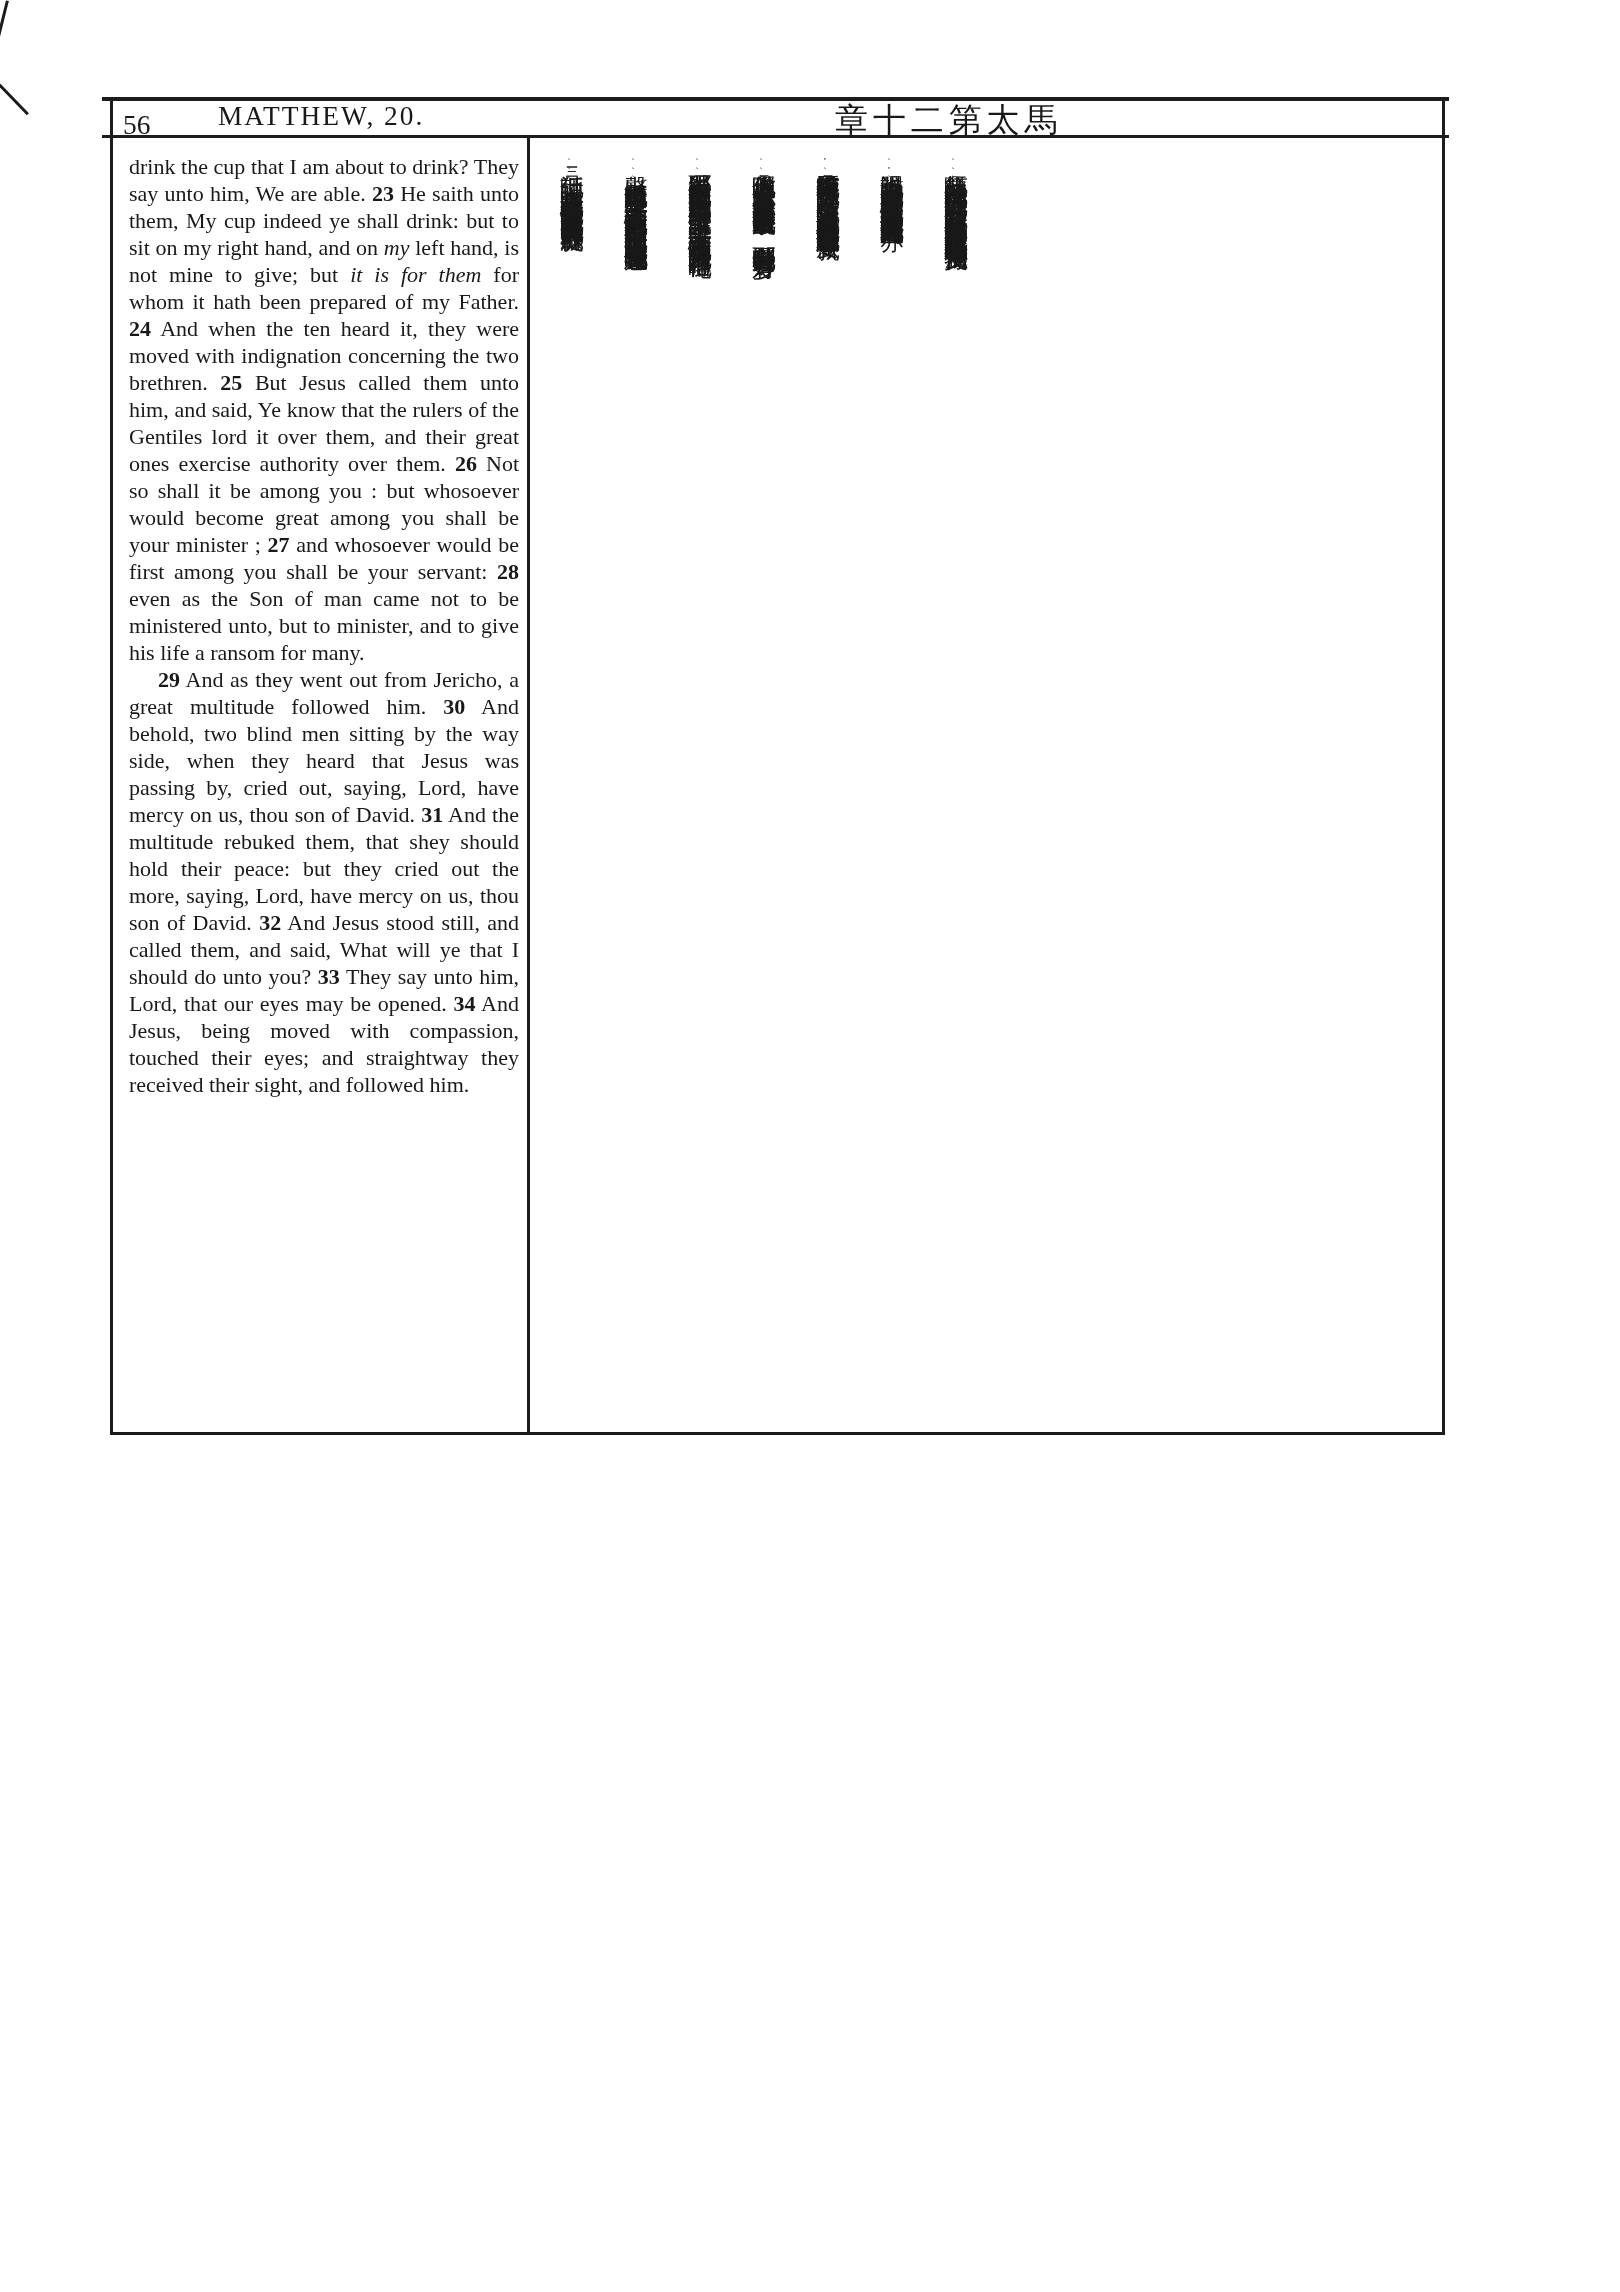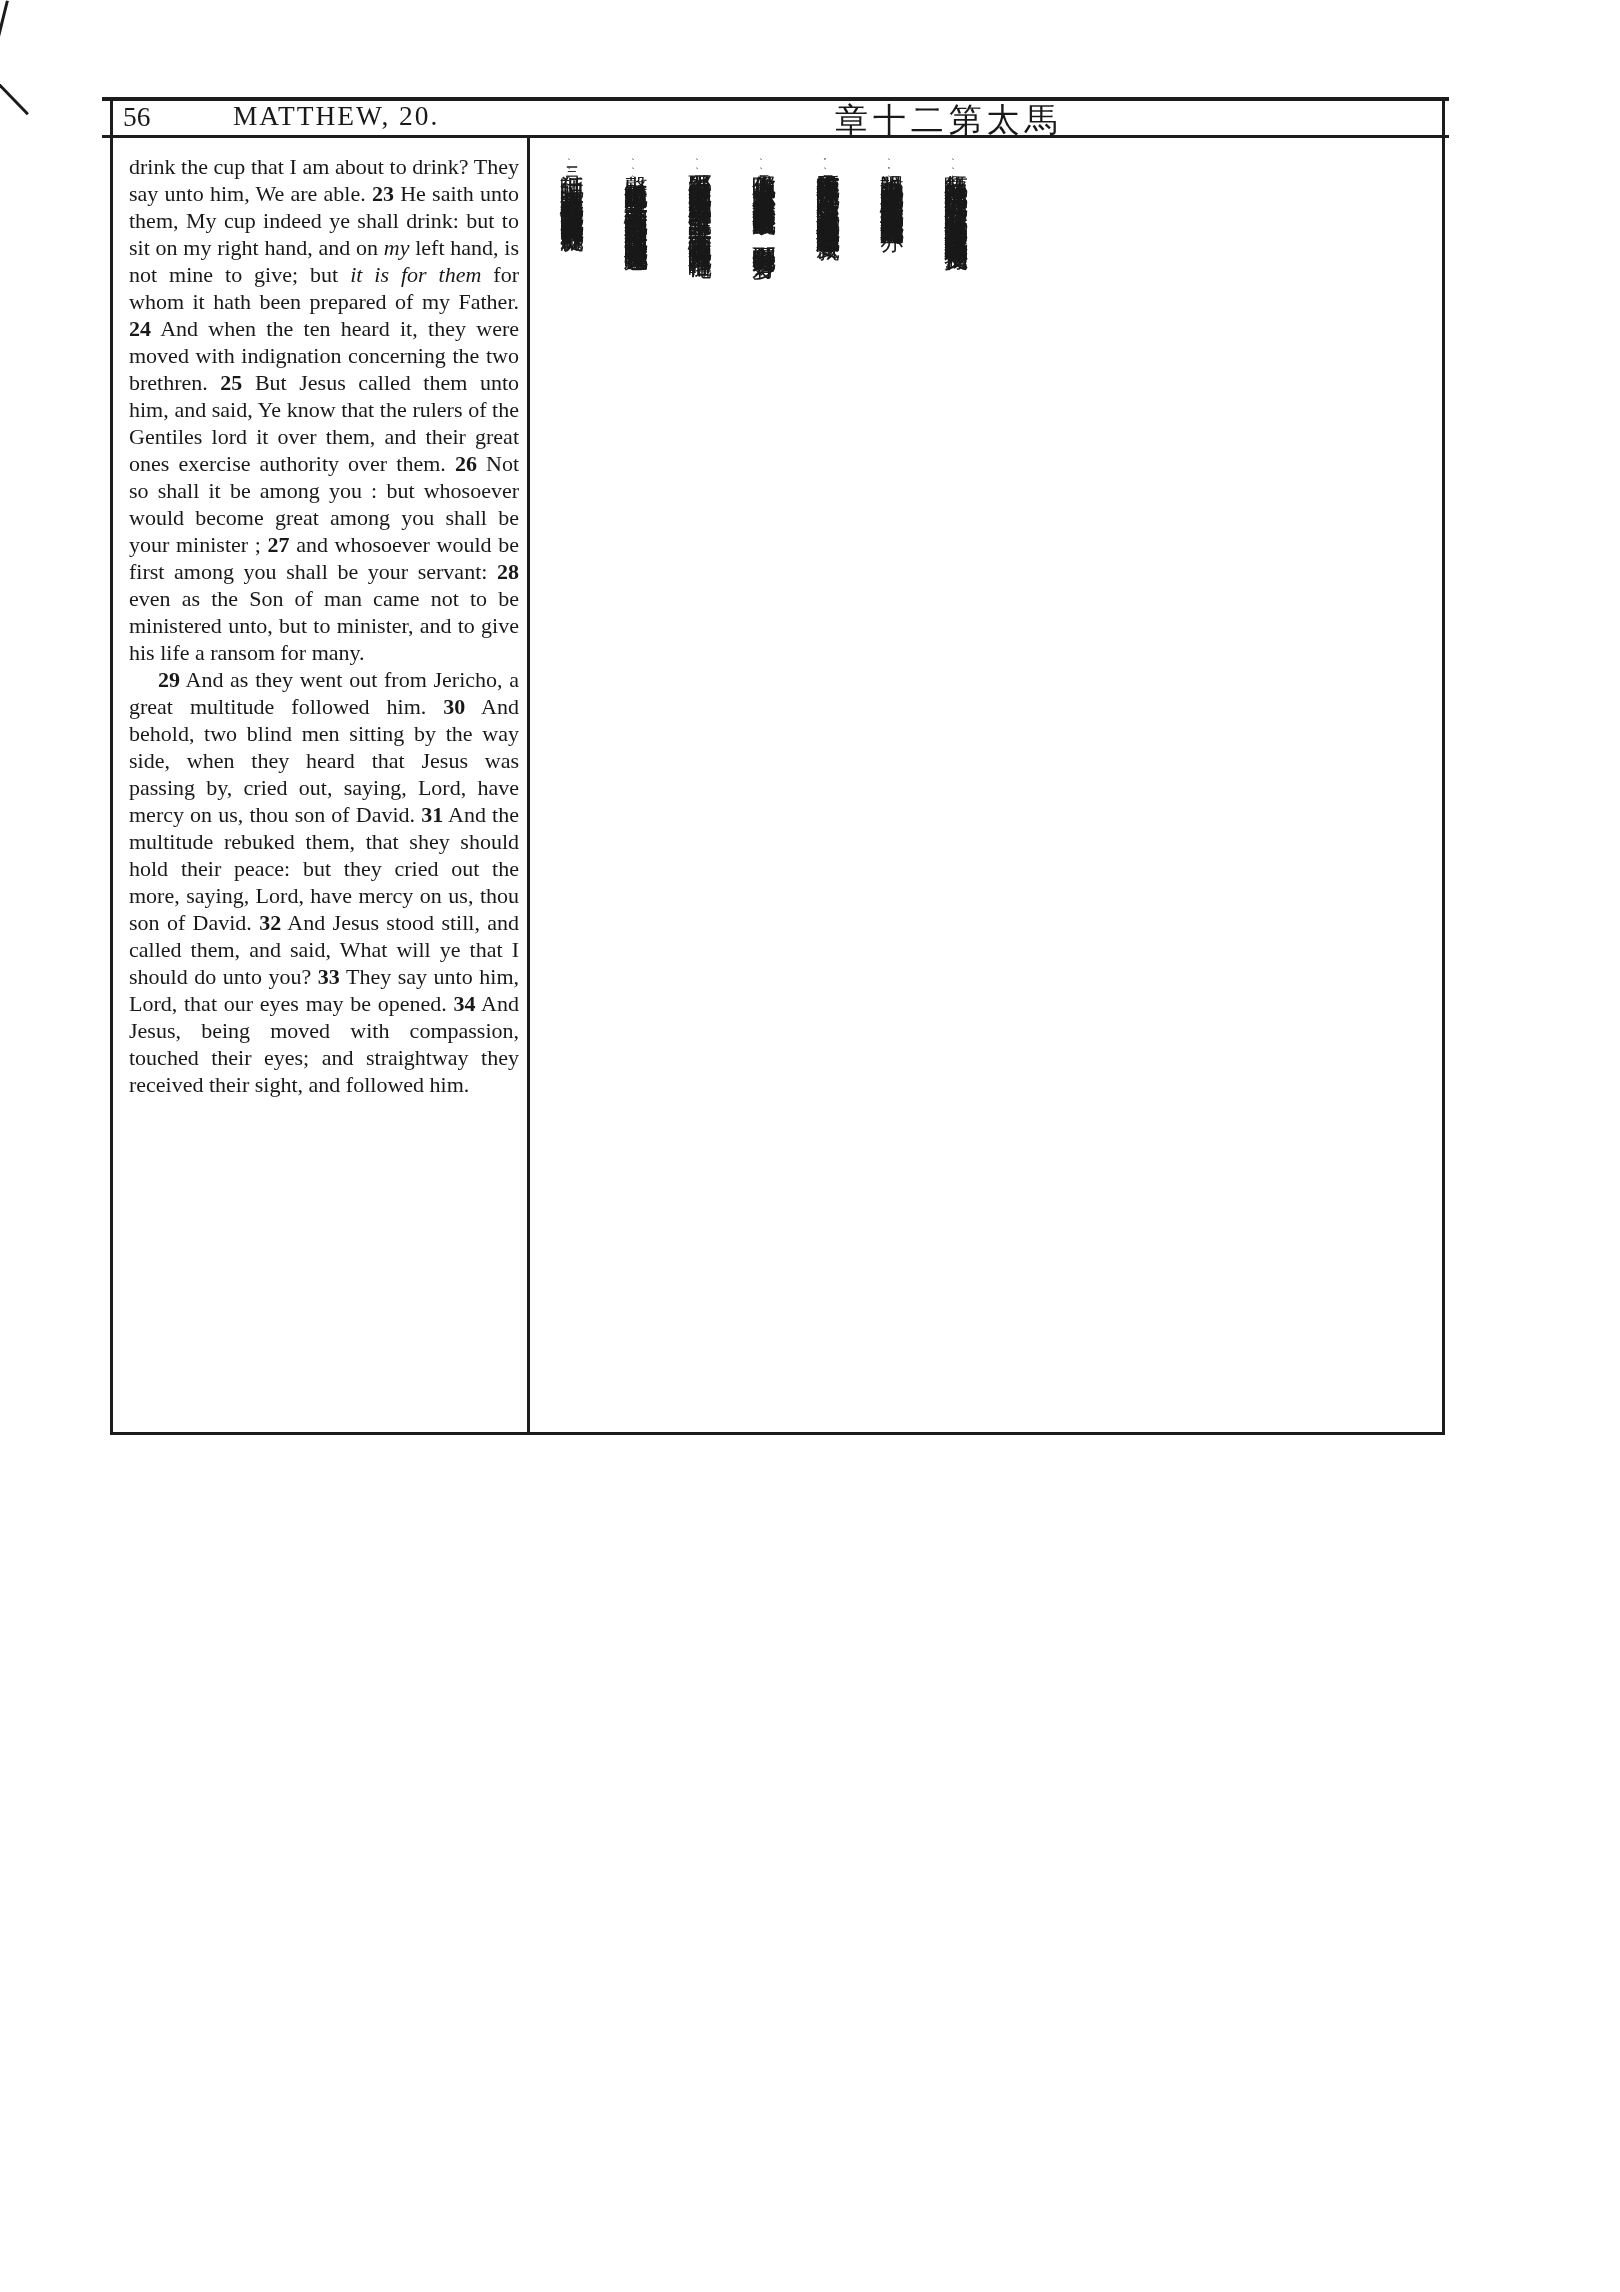--- a/index.html
+++ b/index.html
@@ -16,25 +16,25 @@
   .rule-top-1    { left:102px; top:97px;  width:1347px; height:3.9px; }
   .rule-top-2    { left:102px; top:135px; width:1347px; height:2.9px; }
   .border-left   { left:110px; top:97px;  width:2.9px;  height:1338px; }
   .border-right  { left:1442px;top:97px;  width:2.9px;  height:1338px; }
   .border-bottom { left:110px; top:1432px;width:1335px;height:2.9px; }
   .col-divider   { left:527px; top:135px; width:2.9px;  height:1300px; }
   .curl-left  { left:94px;  top:92px; width:2.9px; height:49px; background:#1c1c1c; transform:rotate(14deg); }
   .curl-right { left:1476px;top:90px; width:2.9px; height:76px; background:#1c1c1c; transform:rotate(-44deg); }
 
   .page-number {
-    position:absolute; left:123px; top:102px;
+    position:absolute; left:123px; top:110px;
     font-size:27.4px;
   }
   .header-title {
-    position:absolute; left:233px; top:101px;
+    position:absolute; left:218px; top:101px;
     font-size:27.4px; letter-spacing:2px;
   }
   .header-cn {
     position:absolute; left:835px; top:98px;
     font-size:33px; letter-spacing:4.9px;
     font-family:"DejaVu Serif", serif;
   }
 
   .english {
     position:absolute; left:129px; top:153px; width:390px;

